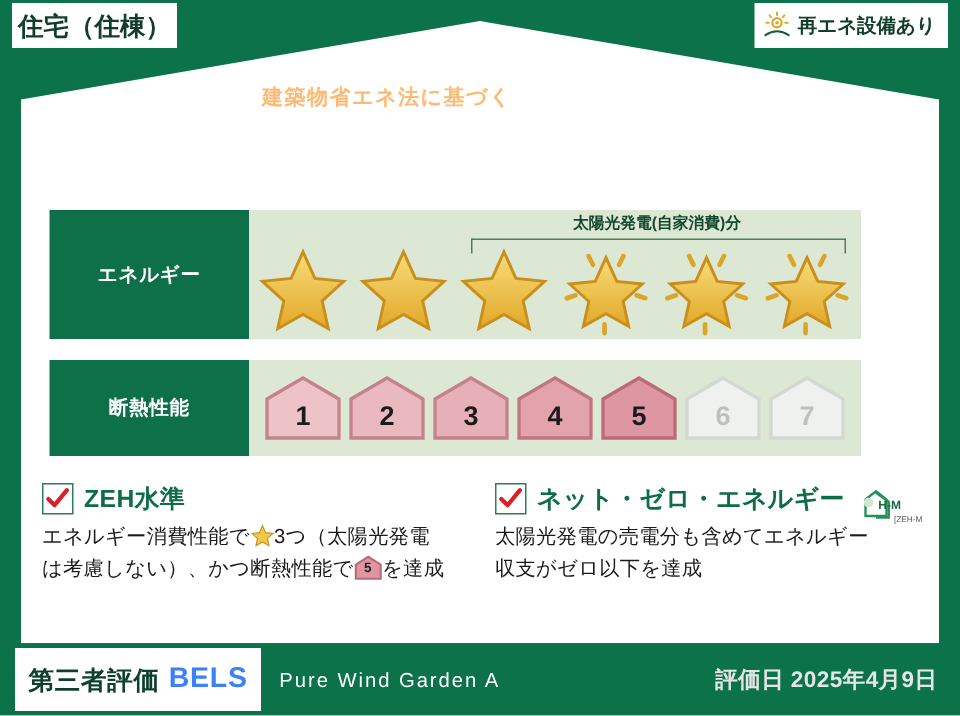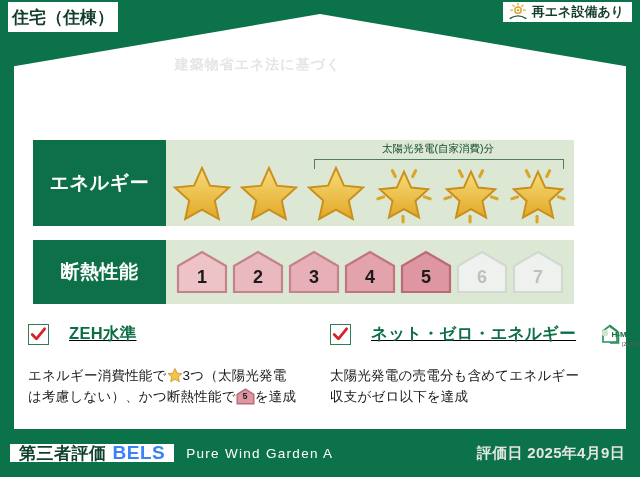--- a/index.html
+++ b/index.html
@@ -23,61 +23,61 @@
   .top-badge{
     position:absolute;background:#ffffff;
     display:flex;align-items:center;justify-content:center;
     color:#123d2b;font-weight:bold;white-space:nowrap;
   }
   #badge-building-type{
     left:8px;top:2px;width:110px;height:30px;
     font-size:17px;letter-spacing:0px;
   }
   #badge-renewable{
-    right:8px;top:2px;height:20px;padding:0 8px 0 4px;
+    right:8px;top:2px;height:30px;padding:0 8px 0 4px;
     font-size:13px;gap:3px;
   }
   .sun-ico{width:22px;height:22px;display:block;flex:0 0 auto;}
   
   #title-block{
     position:absolute;left:0;top:56px;width:516px;text-align:center;
-    color:#e5e5e5;
+    color:#fdba74;
   }
   #title-sub{font-size:14px;font-weight:bold;letter-spacing:1px;line-height:1.2;}
   #title-main{font-size:25px;font-weight:bold;letter-spacing:1px;line-height:1.35;margin-top:3px;}
   
   .metric-row{
     position:absolute;left:33px;width:541px;display:flex;align-items:stretch;
   }
   #row-energy{top:140px;height:86px;}
   #row-insulation{top:240px;height:64px;}
   .row-label{
     flex:0 0 133px;background:#0e7049;color:#ffffff;
     display:flex;flex-direction:column;align-items:center;justify-content:center;
-    font-weight:bold;font-size:19px;line-height:1.25;letter-spacing:.5px;
+    font-weight:bold;font-size:13px;line-height:1.25;letter-spacing:.5px;
   }
   .row-panel{
     flex:1 1 auto;background:#dde8d4;position:relative;
     display:flex;align-items:center;
   }
   
   .stars-wrap{
     position:absolute;left:0;bottom:2px;width:100%;height:66px;
     display:flex;align-items:flex-end;justify-content:space-evenly;
   }
   .star-unit{position:relative;width:62px;height:62px;}
   .star-ico{width:62px;height:62px;display:block;}
   .sparkles{position:absolute;left:0;top:0;width:62px;height:62px;}
   
   #solar-bracket{
     position:absolute;right:6px;top:2px;width:260px;height:30px;
   }
   #solar-bracket-caption{
     position:absolute;left:0;top:0;width:100%;text-align:center;
-    font-size:10.5px;color:#13472f;font-weight:normal;white-space:nowrap;
+    font-size:10.5px;color:#13472f;font-weight:bold;white-space:nowrap;
   }
   .bracket-line{
     position:absolute;left:6px;right:4px;top:17px;height:9px;
     border:1px solid #4e7d61;border-bottom:none;
   }
   
   .ins-wrap{
     position:absolute;left:0;top:0;width:100%;height:100%;
     display:flex;align-items:center;justify-content:center;gap:2px;
   }
@@ -88,47 +88,47 @@
   .ins-badge svg{position:absolute;left:0;top:0;width:54px;height:46px;}
   .ins-num{
     position:relative;z-index:2;font-size:18px;font-weight:bold;
     line-height:1;padding-bottom:9px;color:#1b1b1b;
   }
   .ins-badge.off .ins-num{color:#b9c2bc;}
   
   .info-col{position:absolute;top:322px;width:280px;}
   #info-left{left:28px;}
   #info-right{left:330px;}
-  .info-head{display:flex;align-items:center;gap:20px;height:24px;text-decoration:underline;}
+  .info-head{display:flex;gap:7px;height:24px;}
   .chk-box{
     width:19px;height:19px;border:1.5px solid #2f7d52;background:#fff;
     display:block;flex:0 0 auto;
   }
   .info-title{font-size:16.5px;font-weight:bold;color:#0d6e46;white-space:nowrap;letter-spacing:.3px;}
   .info-body{
-    margin-top:20px;font-size:13.5px;line-height:1.55;color:#1a1a1a;
+    margin-top:2px;font-size:13.5px;line-height:1.55;color:#1a1a1a;
     letter-spacing:.2px;
   }
   .inline-star{display:inline-block;vertical-align:-3px;width:16px;height:16px;}
   .inline-badge{display:inline-block;vertical-align:-4px;width:19px;height:17px;position:relative;}
   .inline-badge svg{position:absolute;left:0;top:0;width:19px;height:17px;}
   .inline-badge span{
     position:absolute;left:0;top:0;width:19px;height:17px;
     display:flex;align-items:flex-end;justify-content:center;
     font-size:9px;font-weight:bold;color:#222;padding-bottom:1px;box-sizing:border-box;
   }
   .zehm-logo{display:inline-block;vertical-align:-9px;width:44px;height:28px;position:relative;margin-left:1px;}
   .zehm-logo svg{position:absolute;left:0;top:0;}
   
   #bottom-bar{
     position:absolute;left:0;bottom:0;width:640px;height:48px;
     background:#0b7249;display:flex;align-items:center;
   }
   #bels-box{
-    margin-left:10px;background:#ffffff;height:18px;padding:0 9px;
+    margin-left:10px;background:#ffffff;height:42px;padding:0 9px;
     display:flex;align-items:center;gap:6px;flex:0 0 auto;
   }
   #bels-jp{font-size:17px;font-weight:bold;color:#0d3f2a;letter-spacing:.5px;}
   #bels-en{font-size:19px;font-weight:bold;color:#3b82f6;letter-spacing:.5px;}
   #property-name{
     margin-left:12px;color:#ffffff;font-size:13.5px;letter-spacing:1.3px;white-space:nowrap;
   }
   #eval-block{
     margin-left:auto;margin-right:15px;text-align:right;color:#e5e5e5;
   }

